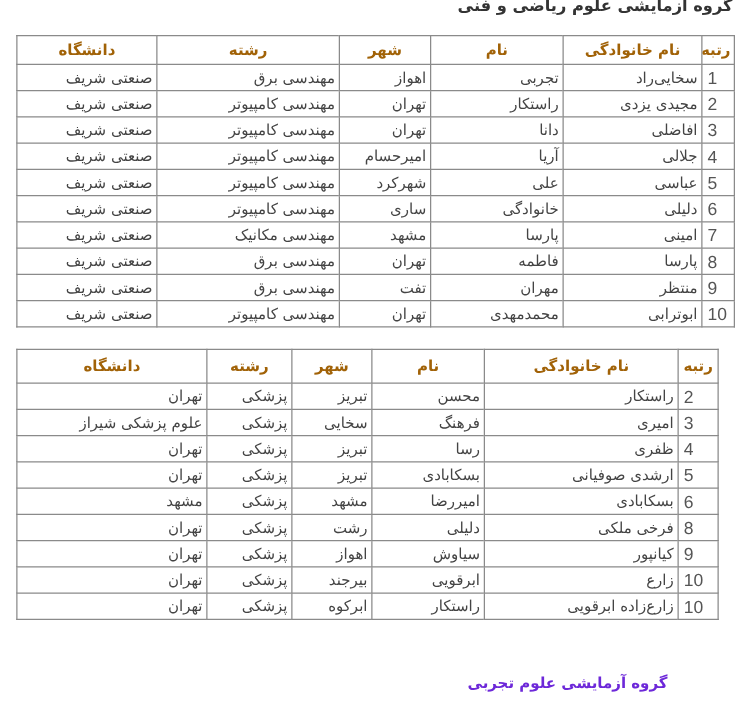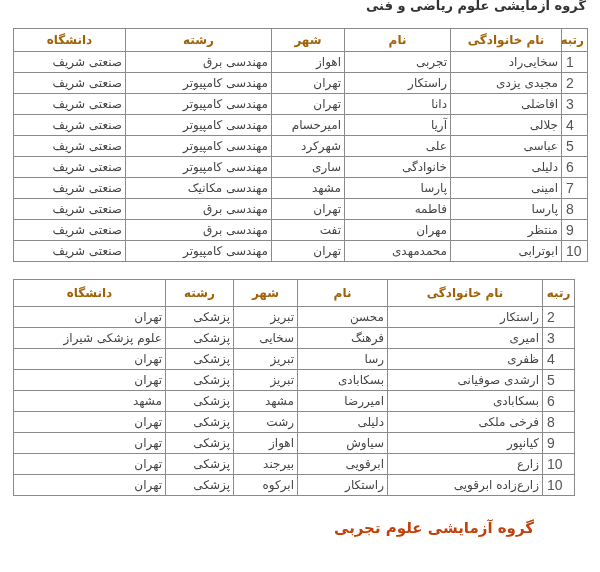--- a/index.html
+++ b/index.html
@@ -6,21 +6,21 @@
   body {
     width:600px; height:572px; overflow:hidden; position:relative;
     font-family:"DejaVu Sans", sans-serif; color:#333;
     direction:rtl;
   }
   .heading {
     position:absolute; right:14px; font-size:13px; font-weight:bold; color:#333;
     white-space:nowrap;
   }
   .heading.top { top:-2px; }
-  .heading.bottom { top:519px; font-size:15px; font-weight:bold; color:#c2410c; right:66px;}
+  .heading.bottom { top:539px; font-size:12px; font-weight:bold; color:#6d28d9; right:66px;}
   table {
     position:absolute; border-collapse:collapse; table-layout:fixed;
     font-size:12px; color:#444;
   }
   td, th {
     border:1px solid #8a8a8a; padding:0 3px; height:20px; line-height:20px;
     white-space:nowrap; overflow:hidden;
   }
   th { font-weight:bold; color:#a16207; text-align:center; }
   td { text-align:right; }

